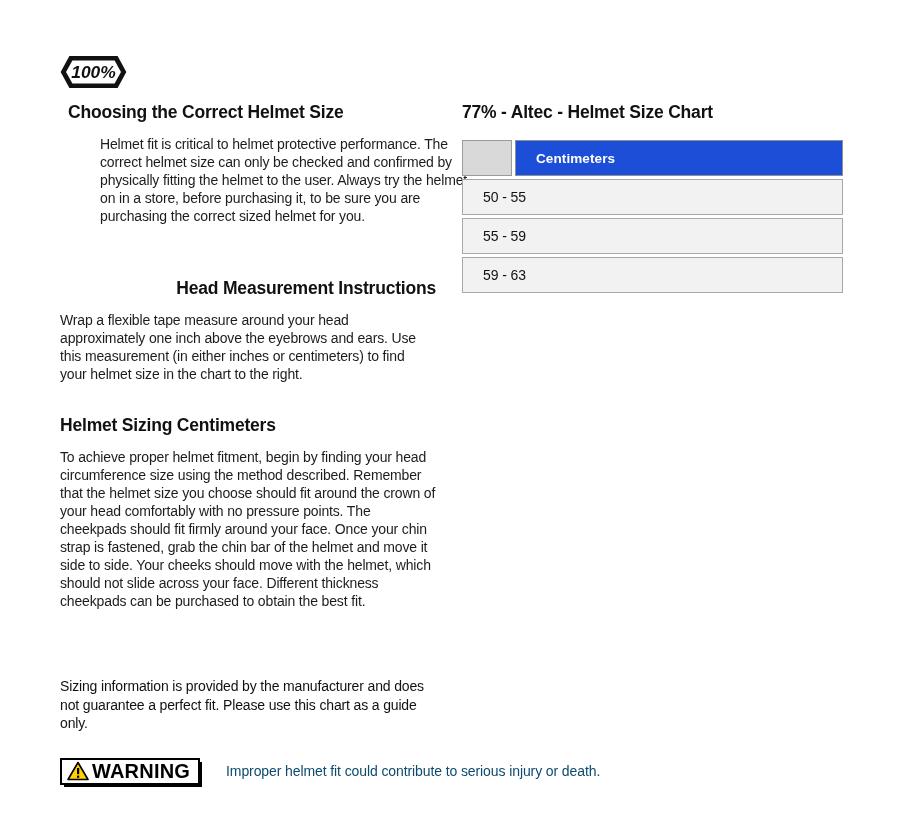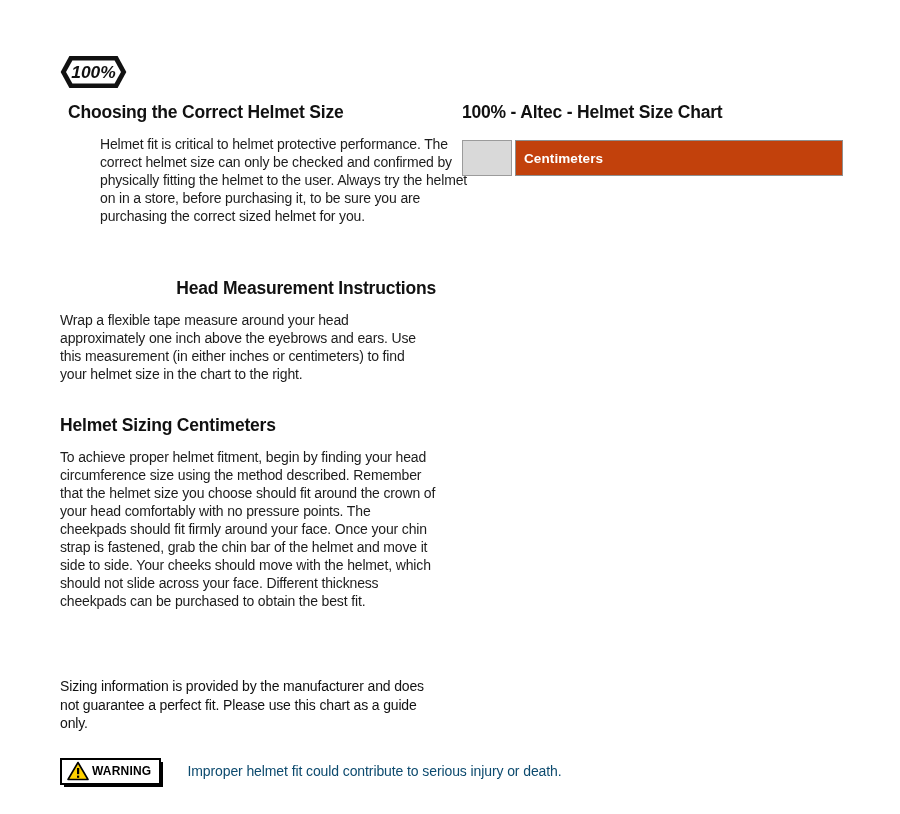--- a/index.html
+++ b/index.html
@@ -43,41 +43,41 @@
     display: flex; align-items: center;
   }
   .warning-box {
     display: flex; align-items: center;
     height: 27px; padding: 0 8px 0 5px;
     background: #fff;
     border: 2px solid #000;
     box-shadow: 3px 3px 0 -1px #000;
   }
   .warning-label {
-    font-size: 12px; font-weight: 800; letter-spacing: 0.2px;
+    font-size: 20px; font-weight: 800; letter-spacing: 0.2px;
     color: #000; margin-left: 3px; line-height: 1;
   }
   .warning-text {
     margin-left: 26px;
     font-size: 14px; letter-spacing: -0.1px; color: #0c4a6e;
   }
 
   
   .chart-h { left: 462px; top: 100px; width: 400px; }
   .size-table { left: 462px; top: 140px; width: 381px; }
   .t-head { display: flex; gap: 3px; margin-bottom: 3px; }
   .t-corner {
     width: 50px; height: 36px; flex: 0 0 50px;
     background: #d9d9d9; border: 1px solid #9b9b9b;
   }
   .t-colheader {
     flex: 1; height: 36px;
-    background: #c2410c; border: 1px solid #8f8f8f;
+    background: #1d4ed8; border: 1px solid #8f8f8f;
     color: #ffffff; font-size: 13.5px; font-weight: 700;
-    display: flex; align-items: center; padding-left: 8px;
+    display: flex; align-items: center; padding-left: 20px;
     letter-spacing: 0.1px;
   }
   .t-body { display: flex; gap: 3px; }
   .t-sizes {
     width: 50px; flex: 0 0 50px;
     background: #ffffff;
     border: 1px solid #9b9b9b;
     display: flex; flex-direction: column;
   }
   .t-size-cell {
@@ -116,22 +116,27 @@
     <svg width="22" height="20" viewBox="0 0 22 20" xmlns="http://www.w3.org/2000/svg">
       <polygon points="11,1.5 21,18.5 1,18.5" fill="#FFD200" stroke="#000000" stroke-width="1.6" stroke-linejoin="round"></polygon>
       <rect x="10" y="7" width="2.2" height="6.2" fill="#000000"></rect>
       <rect x="10" y="14.6" width="2.2" height="2.2" fill="#000000"></rect>
     </svg>
     <span class="warning-label">WARNING</span>
   </div>
   <span class="warning-text">Improper helmet fit could contribute to serious injury or death.</span>
 </div>
 
-<h2 class="abs heading chart-h">100% - Altec - Helmet Size Chart</h2>
+<h2 class="abs heading chart-h">77% - Altec - Helmet Size Chart</h2>
 
 <div class="abs size-table">
   <div class="t-head">
     <div class="t-corner"></div>
     <div class="t-colheader">Centimeters</div>
   </div>
   <div class="t-body">
+    <div class="t-values">
+      <div class="t-value-cell">50 - 55</div>
+      <div class="t-value-cell">55 - 59</div>
+      <div class="t-value-cell">59 - 63</div>
+    </div>
   </div>
 </div>
 
 </body></html>

